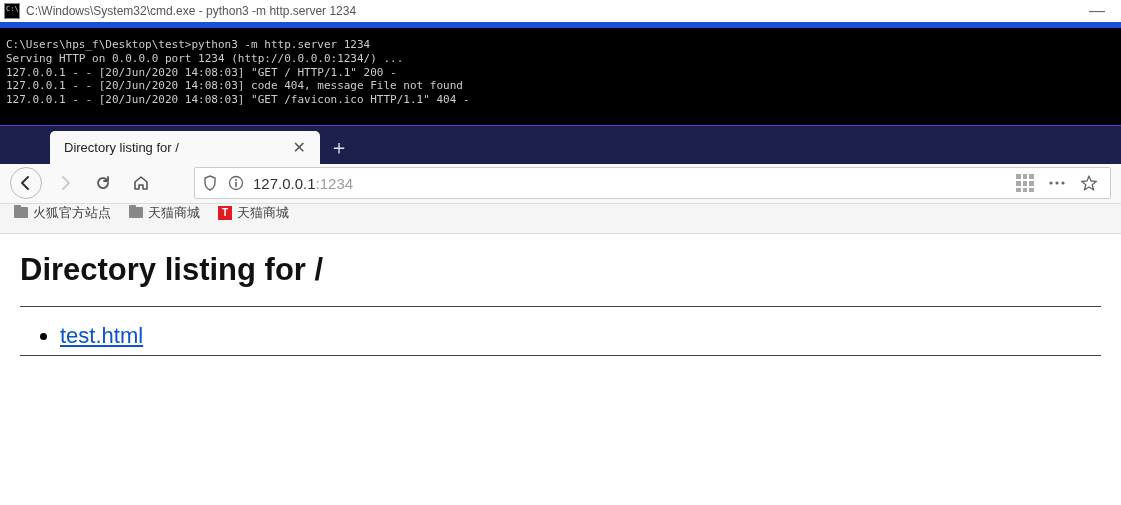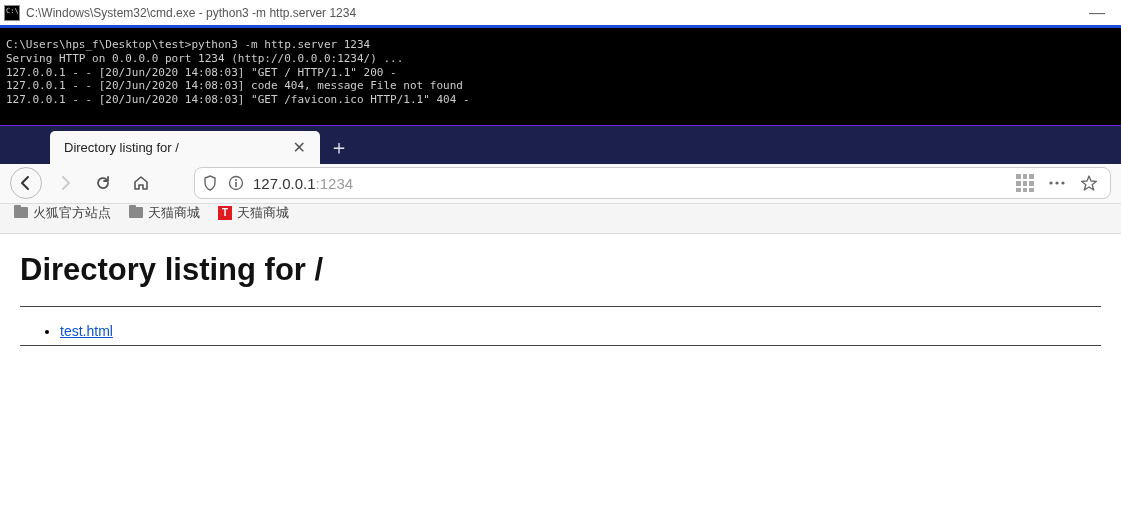--- a/index.html
+++ b/index.html
@@ -16,21 +16,21 @@
       background: #fff;
     }
     .cmd-titlebar {
       height: 28px;
       background: #fff;
       display: flex;
       align-items: center;
       padding: 0 4px;
       font-size: 12px;
       color: #555;
-      border-bottom: 3px solid #1d4ed8;
+      border-bottom: 6px solid #1d4ed8;
     }
     .cmd-icon {
       width: 16px;
       height: 16px;
       background: #000;
       margin-right: 6px;
       position: relative;
       border: 1px solid #888;
     }
     .cmd-icon::before {
@@ -123,21 +123,21 @@
       border: 1px solid #bbb;
       border-radius: 50%;
       width: 32px;
       height: 32px;
     }
     .nav-btn.fwd { color: #bbb; }
     .addr-bar {
       flex: 1;
       height: 32px;
       border: 1px solid #ccc;
-      border-radius: 8px;
+      border-radius: 2px;
       display: flex;
       align-items: center;
       padding: 0 6px;
       gap: 8px;
       background: #fff;
       margin-left: 30px;
     }
     .addr-icon {
       width: 18px;
       height: 18px;
@@ -232,21 +232,21 @@
     }
     .page-content hr {
       border: none;
       border-top: 1px solid #444;
       margin: 6px 0 16px;
     }
     .file-list {
       padding-left: 40px;
     }
     .file-list li {
-      font-size: 14px;
+      font-size: 22px;
       margin-bottom: 6px;
     }
     .file-link {
       color: #0b53ce;
       text-decoration: underline;
       cursor: pointer;
     }
     svg { display: block; }
   </style>
 </head>

